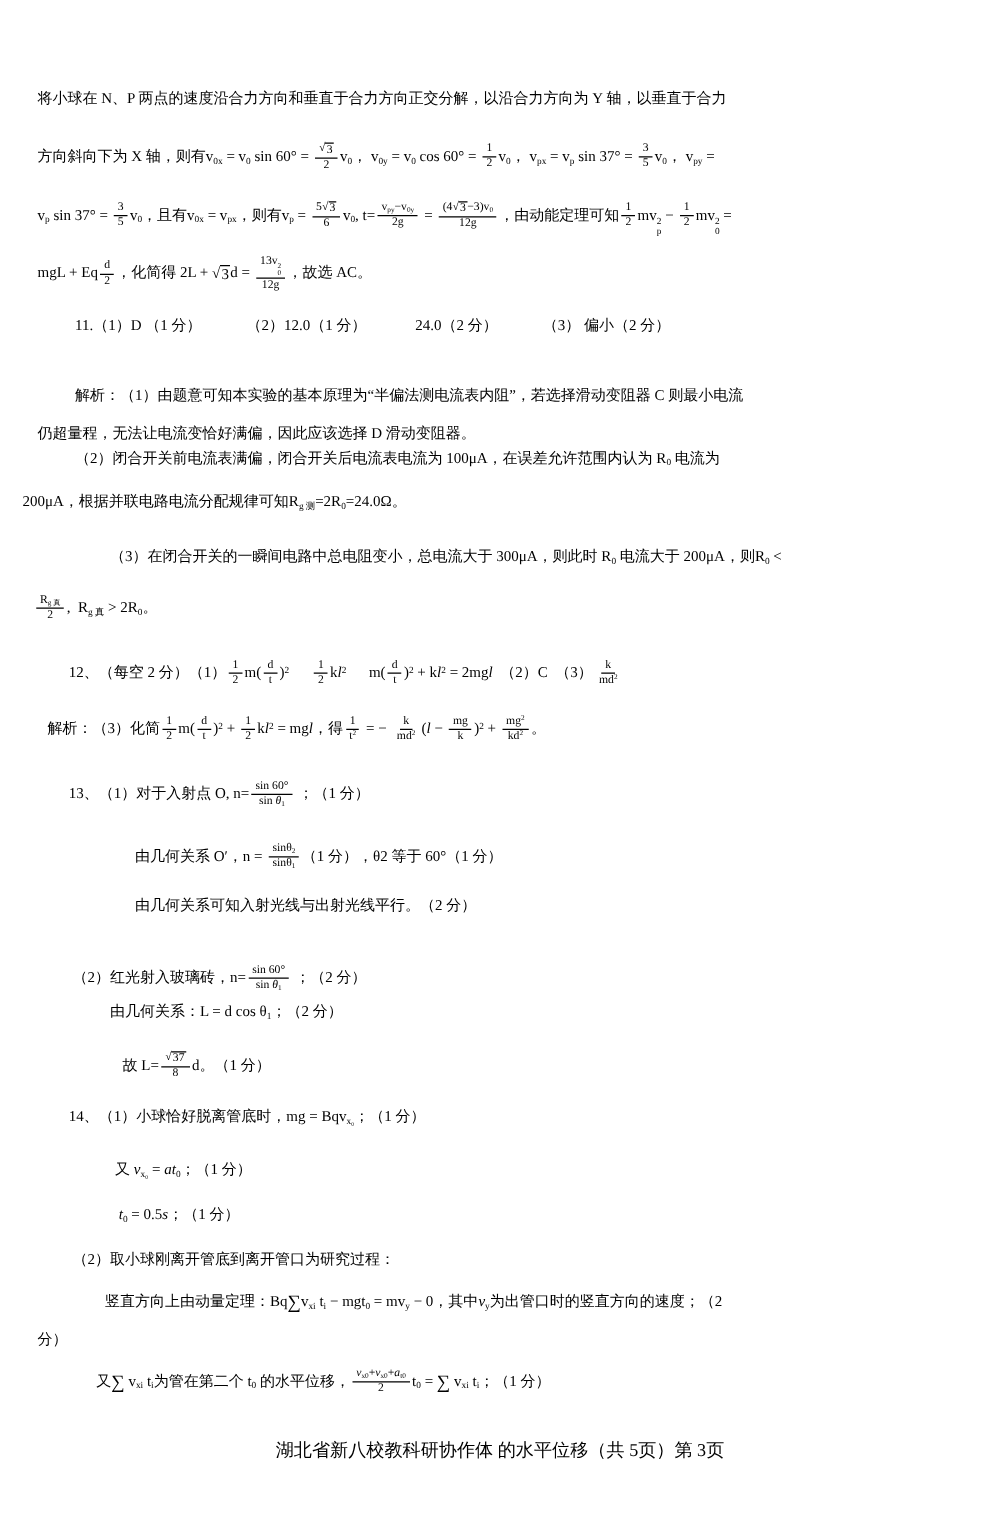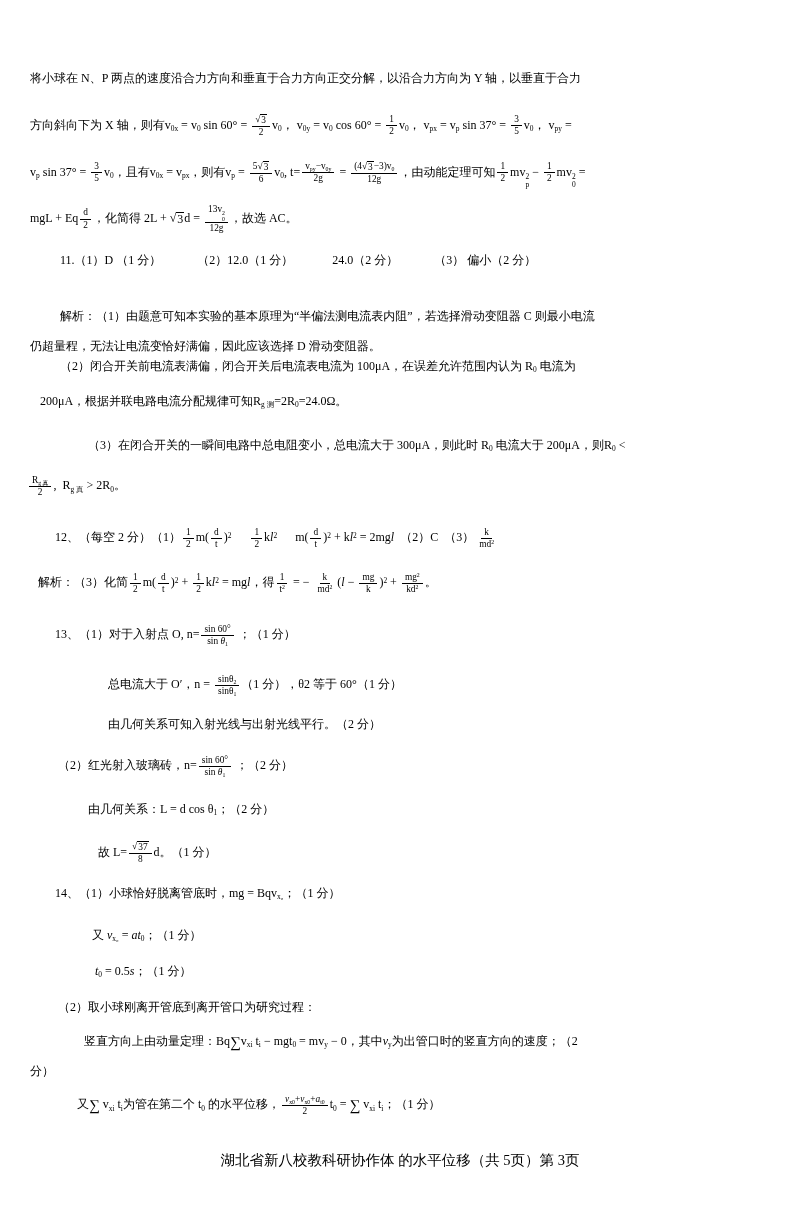--- a/index.html
+++ b/index.html
@@ -28,29 +28,29 @@
 
 <div id="doc">
     <div class="line" style="left: 30px; top: 71px;"><span>将小球在 N、P 两点的速度沿合力方向和垂直于合力方向正交分解，以沿合力方向为 Y 轴，以垂直于合力</span></div>
     <div class="line" style="left: 30px; top: 114px;"><span>方向斜向下为 X 轴，则有v</span><sub>0x</sub><span> = v</span><sub>0</sub><span> sin 60° = </span><span class="frac"><span class="num"><span class="sqrt"><span class="rad">√</span><span class="sqc"><span>3</span></span></span></span><span class="den"><span>2</span></span></span><span>v</span><sub>0</sub><span>， v</span><sub>0y</sub><span> = v</span><sub>0</sub><span> cos 60° = </span><span class="frac"><span class="num"><span>1</span></span><span class="den"><span>2</span></span></span><span>v</span><sub>0</sub><span>， v</span><sub>px</sub><span> = v</span><sub>p</sub><span> sin 37° = </span><span class="frac"><span class="num"><span>3</span></span><span class="den"><span>5</span></span></span><span>v</span><sub>0</sub><span>， v</span><sub>py</sub><span> =</span></div>
     <div class="line" style="left: 30px; top: 161px;"><span>v</span><sub>p</sub><span> sin 37° = </span><span class="frac"><span class="num"><span>3</span></span><span class="den"><span>5</span></span></span><span>v</span><sub>0</sub><span>，且有v</span><sub>0x</sub><span> = v</span><sub>px</sub><span>，则有v</span><sub>p</sub><span> = </span><span class="frac"><span class="num"><span>5</span><span class="sqrt"><span class="rad">√</span><span class="sqc"><span>3</span></span></span></span><span class="den"><span>6</span></span></span><span>v</span><sub>0</sub><span>, t=</span><span class="frac"><span class="num"><span>v</span><sub>py</sub><span>−v</span><sub>0y</sub></span><span class="den"><span>2g</span></span></span><span> = </span><span class="frac"><span class="num"><span>(4</span><span class="sqrt"><span class="rad">√</span><span class="sqc"><span>3</span></span></span><span>−3)v</span><sub>0</sub></span><span class="den"><span>12g</span></span></span><span>，由动能定理可知</span><span class="frac"><span class="num"><span>1</span></span><span class="den"><span>2</span></span></span><span>mv</span><span class="ss"><span>2</span><span>p</span></span><span> − </span><span class="frac"><span class="num"><span>1</span></span><span class="den"><span>2</span></span></span><span>mv</span><span class="ss"><span>2</span><span>0</span></span><span> =</span></div>
     <div class="line" style="left: 30px; top: 204px;"><span>mgL + Eq</span><span class="frac"><span class="num"><span>d</span></span><span class="den"><span>2</span></span></span><span>，化简得 2L + </span><span class="sqrt"><span class="rad">√</span><span class="sqc"><span>3</span></span></span><span>d = </span><span class="frac"><span class="num"><span>13v</span><span class="ss"><span>2</span><span>0</span></span></span><span class="den"><span>12g</span></span></span><span>，故选 AC。</span></div>
     <div class="line" style="left: 60px; top: 253px;"><span>11.（1）D （1 分）            （2）12.0（1 分）             24.0（2 分）            （3） 偏小（2 分）</span></div>
     <div class="line" style="left: 60px; top: 289px; margin-top: 20px;"><span>解析：（1）由题意可知本实验的基本原理为“半偏法测电流表内阻”，若选择滑动变阻器 C 则最小电流</span></div>
     <div class="line" style="left: 30px; top: 323px; margin-top: 16px;"><span>仍超量程，无法让电流变恰好满偏，因此应该选择 D 滑动变阻器。</span></div>
     <div class="line" style="left: 60px; top: 359px;"><span>（2）闭合开关前电流表满偏，闭合开关后电流表电流为 100μA，在误差允许范围内认为 R</span><sub>0</sub><span> 电流为</span></div>
-    <div class="line" style="left: 40px; top: 394px;"><span>200μA，根据并联电路电流分配规律可知R</span><sub>g 测</sub><span>=2R</span><sub>0</sub><span>=24.0Ω。</span></div>
+    <div class="line" style="left: 18px; top: 394px;"><span>200μA，根据并联电路电流分配规律可知R</span><sub>g 测</sub><span>=2R</span><sub>0</sub><span>=24.0Ω。</span></div>
     <div class="line" style="left: 60px; top: 438px; margin-left: 28px;"><span>（3）在闭合开关的一瞬间电路中总电阻变小，总电流大于 300μA，则此时 R</span><sub>0</sub><span> 电流大于 200μA，则R</span><sub>0</sub><span> &lt;</span></div>
     <div class="line" style="left: 27px; top: 475px;"><span class="frac"><span class="num"><span>R</span><sub>g 真</sub></span><span class="den"><span>2</span></span></span><span>,  R</span><sub>g 真</sub><span> &gt; 2R</span><sub>0</sub><span>。</span></div>
     <div class="line" style="left: 55px; top: 527px;"><span>12、（每空 2 分）（1）</span><span class="frac"><span class="num"><span>1</span></span><span class="den"><span>2</span></span></span><span>m(</span><span class="frac"><span class="num"><span>d</span></span><span class="den"><span>t</span></span></span><span>)</span><sup>2</sup><span>      </span><span class="frac"><span class="num"><span>1</span></span><span class="den"><span>2</span></span></span><span>k</span><i>l</i><sup>2</sup><span>      m(</span><span class="frac"><span class="num"><span>d</span></span><span class="den"><span>t</span></span></span><span>)</span><sup>2</sup><span> + k</span><i>l</i><sup>2</sup><span> = 2mg</span><i>l</i><span>  （2）C  （3）</span><span class="frac"><span class="num"><span>k</span></span><span class="den"><span>md</span><sup>2</sup></span></span></div>
     <div class="line" style="left: 38px; top: 572px;"><span>解析：（3）化简</span><span class="frac"><span class="num"><span>1</span></span><span class="den"><span>2</span></span></span><span>m(</span><span class="frac"><span class="num"><span>d</span></span><span class="den"><span>t</span></span></span><span>)</span><sup>2</sup><span> + </span><span class="frac"><span class="num"><span>1</span></span><span class="den"><span>2</span></span></span><span>k</span><i>l</i><sup>2</sup><span> = mg</span><i>l</i><span>，得</span><span class="frac"><span class="num"><span>1</span></span><span class="den"><span>t</span><sup>2</sup></span></span><span> = − </span><span class="frac"><span class="num"><span>k</span></span><span class="den"><span>md</span><sup>2</sup></span></span><span>(</span><i>l</i><span> − </span><span class="frac"><span class="num"><span>mg</span></span><span class="den"><span>k</span></span></span><span>)</span><sup>2</sup><span> + </span><span class="frac"><span class="num"><span>mg</span><sup>2</sup></span><span class="den"><span>kd</span><sup>2</sup></span></span><span>。</span></div>
     <div class="line" style="left: 55px; top: 624px;"><span>13、（1）对于入射点 O, n=</span><span class="frac"><span class="num"><span>sin 60°</span></span><span class="den"><span>sin </span><i>θ</i><sub>1</sub></span></span><span> ；（1 分）</span></div>
-    <div class="line" style="left: 108px; top: 674px;"><span>总电流大于 O′，n = </span><span class="frac"><span class="num"><span>sinθ</span><sub>2</sub></span><span class="den"><span>sinθ</span><sub>1</sub></span></span><span>（1 分），θ2 等于 60°（1 分）</span></div>
+    <div class="line" style="left: 108px; top: 674px;"><span>由几何关系 O′，n = </span><span class="frac"><span class="num"><span>sinθ</span><sub>2</sub></span><span class="den"><span>sinθ</span><sub>1</sub></span></span><span>（1 分），θ2 等于 60°（1 分）</span></div>
     <div class="line" style="left: 108px; top: 717px;"><span>由几何关系可知入射光线与出射光线平行。（2 分）</span></div>
-    <div class="line" style="left: 58px; top: 755px;"><span>（2）红光射入玻璃砖，n=</span><span class="frac"><span class="num"><span>sin 60°</span></span><span class="den"><span>sin </span><i>θ</i><sub>1</sub></span></span><span> ；（2 分）</span></div>
+    <div class="line" style="left: 58px; top: 771px;"><span>（2）红光射入玻璃砖，n=</span><span class="frac"><span class="num"><span>sin 60°</span></span><span class="den"><span>sin </span><i>θ</i><sub>1</sub></span></span><span> ；（2 分）</span></div>
     <div class="line" style="left: 88px; top: 802px;"><span>由几何关系：L = d cos θ</span><sub>1</sub><span>；（2 分）</span></div>
     <div class="line" style="left: 98px; top: 841px;"><span>故 L=</span><span class="frac"><span class="num"><span class="sqrt"><span class="rad">√</span><span class="sqc"><span>37</span></span></span></span><span class="den"><span>8</span></span></span><span>d。（1 分）</span></div>
     <div class="line" style="left: 55px; top: 886px;"><span>14、（1）小球恰好脱离管底时，mg = Bqv</span><sub>x₀</sub><span>；（1 分）</span></div>
     <div class="line" style="left: 92px; top: 928px; text-align: center;"><span>又 </span><i>v</i><sub>x₀</sub><span> = </span><i>at</i><sub>0</sub><span>；（1 分）</span></div>
     <div class="line" style="left: 95px; top: 964px;"><i>t</i><sub>0</sub><span> = 0.5</span><i>s</i><span>；（1 分）</span></div>
     <div class="line" style="left: 58px; top: 1000px;"><span>（2）取小球刚离开管底到离开管口为研究过程：</span></div>
     <div class="line" style="left: 84px; top: 1034px;"><span>竖直方向上由动量定理：Bq</span><span class="big">∑</span><span>v</span><sub>xi</sub><span> t</span><sub>i</sub><span> − mgt</span><sub>0</sub><span> = mv</span><sub>y</sub><span> − 0，其中</span><i>v</i><sub>y</sub><span>为出管口时的竖直方向的速度；（2</span></div>
     <div class="line" style="left: 30px; top: 1064px;"><span>分）</span></div>
     <div class="line" style="left: 77px; top: 1094px;"><span>又</span><span class="big">∑</span><span> v</span><sub>xi</sub><span> t</span><sub>i</sub><span>为管在第二个 t</span><sub>0</sub><span> 的水平位移，</span><span class="frac"><span class="num"><i>v</i><sub>x0</sub><span>+</span><i>v</i><sub>x0</sub><span>+</span><i>a</i><sub>t0</sub></span><span class="den"><span>2</span></span></span><span>t</span><sub>0</sub><span> = </span><span class="big">∑</span><span> v</span><sub>xi</sub><span> t</span><sub>i</sub><span>；（1 分）</span></div>
   </div>

